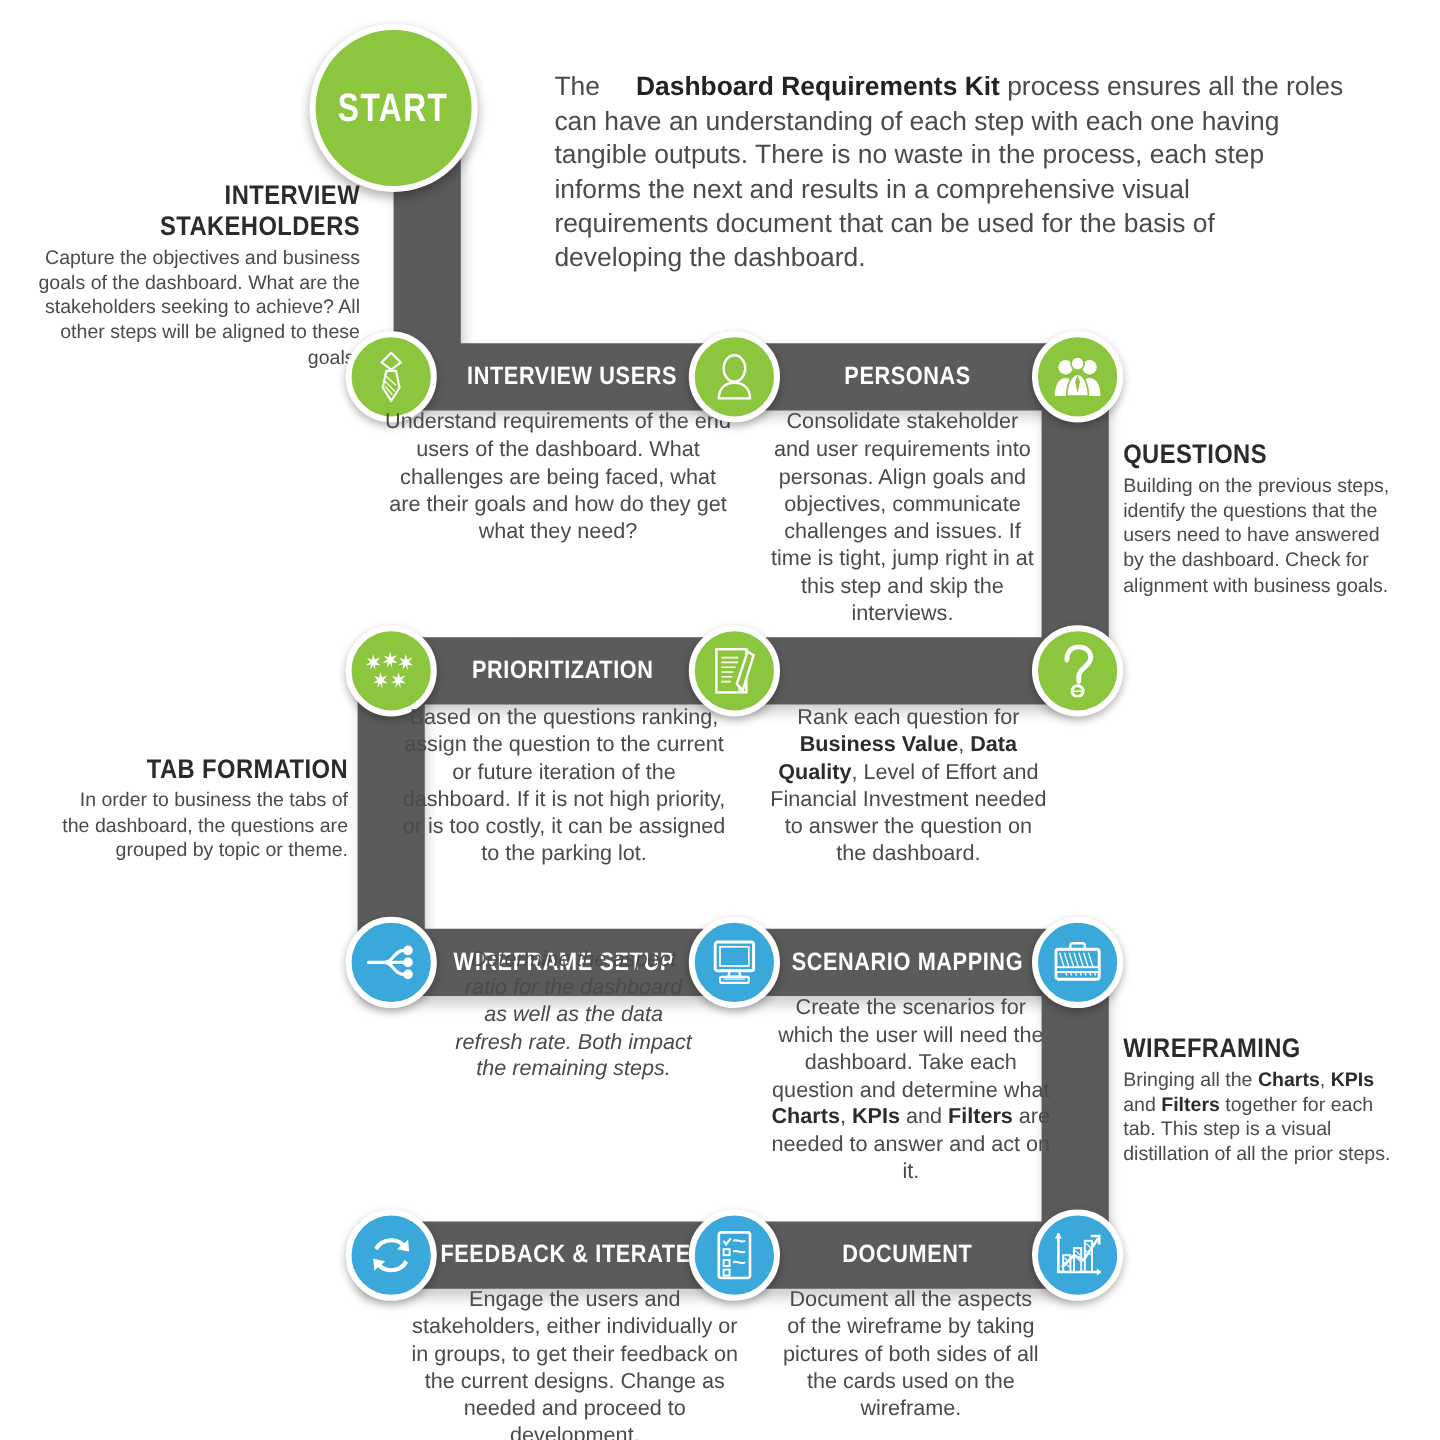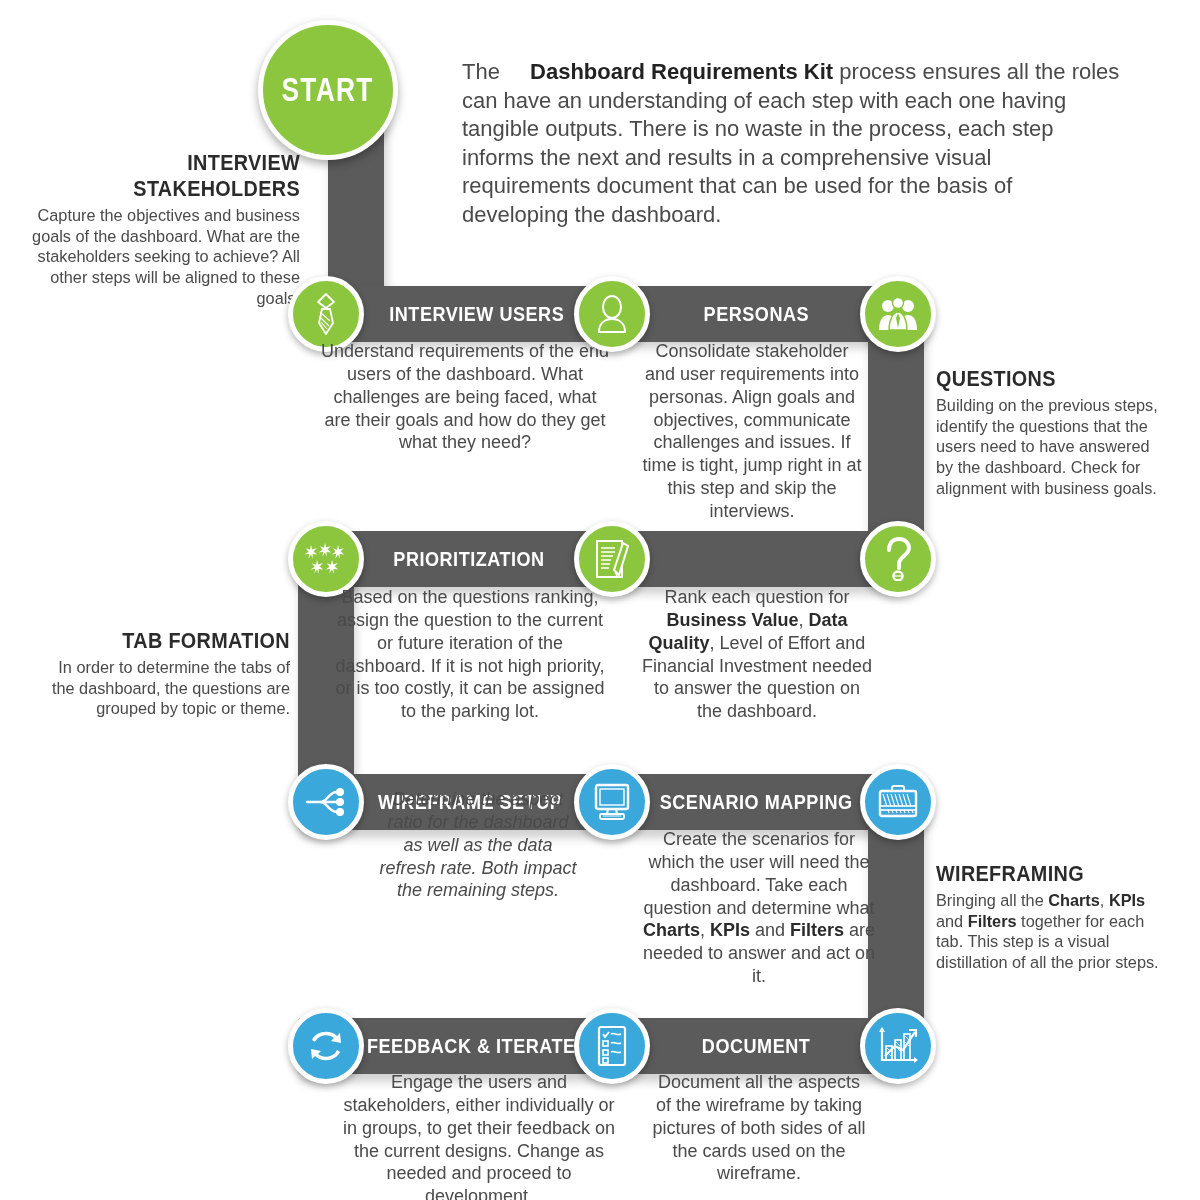--- a/index.html
+++ b/index.html
@@ -232,21 +232,21 @@
       <svg width="30" height="44" viewBox="0 0 30 44">
         <path d="M6 13 C6 5 11 2 16 2 C22 2 26 6 26 11 C26 18 17 19 16 26 L16 31" fill="none" stroke="#fff" stroke-width="4" stroke-linecap="round"></path>
         <circle cx="15" cy="39" r="4.5" fill="none" stroke="#fff" stroke-width="2.6"></circle>
         <path d="M12 39 L18 39" stroke="#fff" stroke-width="1.2"></path>
       </svg>
     </span>
   </div>
 
   <div class="side right-text" style="left:45px;top:628px;width:245px;">
     <h3>TAB FORMATION</h3>
-    <p>In order to determine the tabs of the dashboard, the questions are grouped by topic or theme.</p>
+    <p>In order to business the tabs of the dashboard, the questions are grouped by topic or theme.</p>
   </div>
 
   <div class="node blue" style="left:288px;top:764px;width:76px;height:76px;">
     <span>
       <svg width="44" height="36" viewBox="0 0 44 36">
         <path d="M3 18 H16 M16 18 C24 18 24 8 33 8 M16 18 C24 18 24 28 33 28 M16 18 H33" fill="none" stroke="#fff" stroke-width="2.6" stroke-linecap="round"></path>
         <circle cx="36" cy="8" r="4" fill="#fff"></circle>
         <circle cx="36" cy="18" r="4" fill="#fff"></circle>
         <circle cx="36" cy="28" r="4" fill="#fff"></circle>
       </svg>

